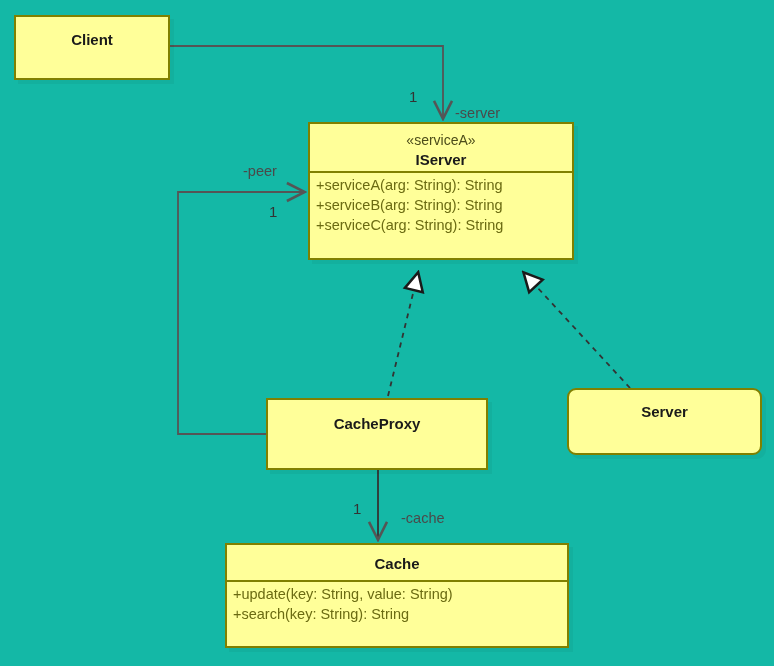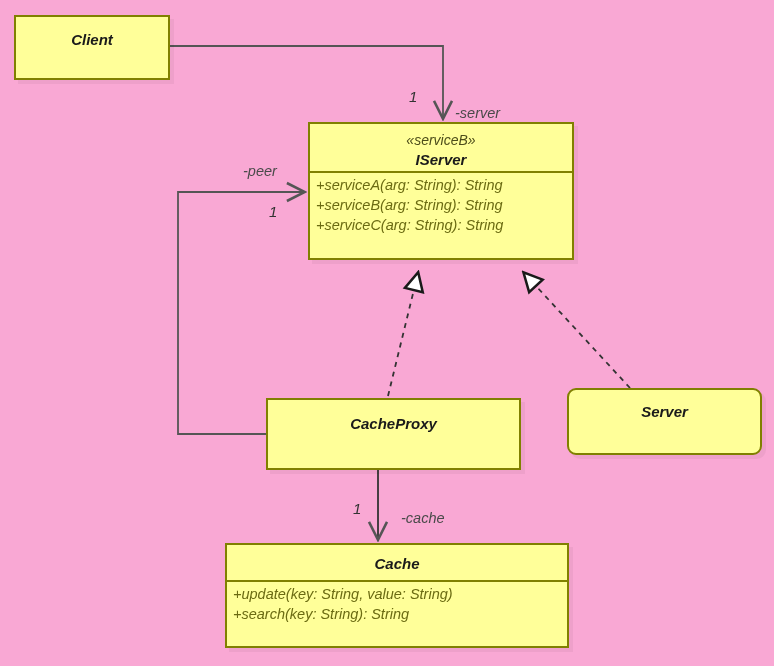--- a/index.html
+++ b/index.html
@@ -7,23 +7,22 @@
     padding: 0;
     background: #ffffff;
   }
   body {
     font-family: "Liberation Sans", sans-serif;
   }
   #diagram-canvas {
     position: relative;
     width: 774px;
     height: 666px;
-    background: #f9a8d4;
+    background: #14b8a6;
     overflow: hidden;
-    font-style: italic;
   }
   #edge-layer {
     position: absolute;
     left: 0;
     top: 0;
     width: 774px;
     height: 666px;
   }
   .uml-class {
     position: absolute;
@@ -110,32 +109,32 @@
   </svg>
 
   <div class="uml-class" style="left:14px; top:15px; width:156px; height:65px;">
     <div class="class-header" style="padding-top:13px;">
       <span>Client</span>
     </div>
   </div>
 
   <div class="uml-class" style="left:308px; top:122px; width:266px; height:138px;">
     <div class="class-header" style="padding-top:7px; height:47px; box-sizing:border-box;">
-      <span class="stereotype">«serviceB»</span>
+      <span class="stereotype">«serviceA»</span>
       <span>IServer</span>
     </div>
     <div class="class-divider"></div>
     <div class="class-members">
       <div>+serviceA(arg: String): String</div>
       <div>+serviceB(arg: String): String</div>
       <div>+serviceC(arg: String): String</div>
     </div>
   </div>
 
-  <div class="uml-class" style="left:266px; top:398px; width:255px; height:72px;">
+  <div class="uml-class" style="left:266px; top:398px; width:222px; height:72px;">
     <div class="class-header" style="padding-top:14px;">
       <span>CacheProxy</span>
     </div>
   </div>
 
   <div class="uml-class" style="left:567px; top:388px; width:195px; height:67px;border-radius:9px;">
     <div class="class-header" style="padding-top:12px;">
       <span>Server</span>
     </div>
   </div>

